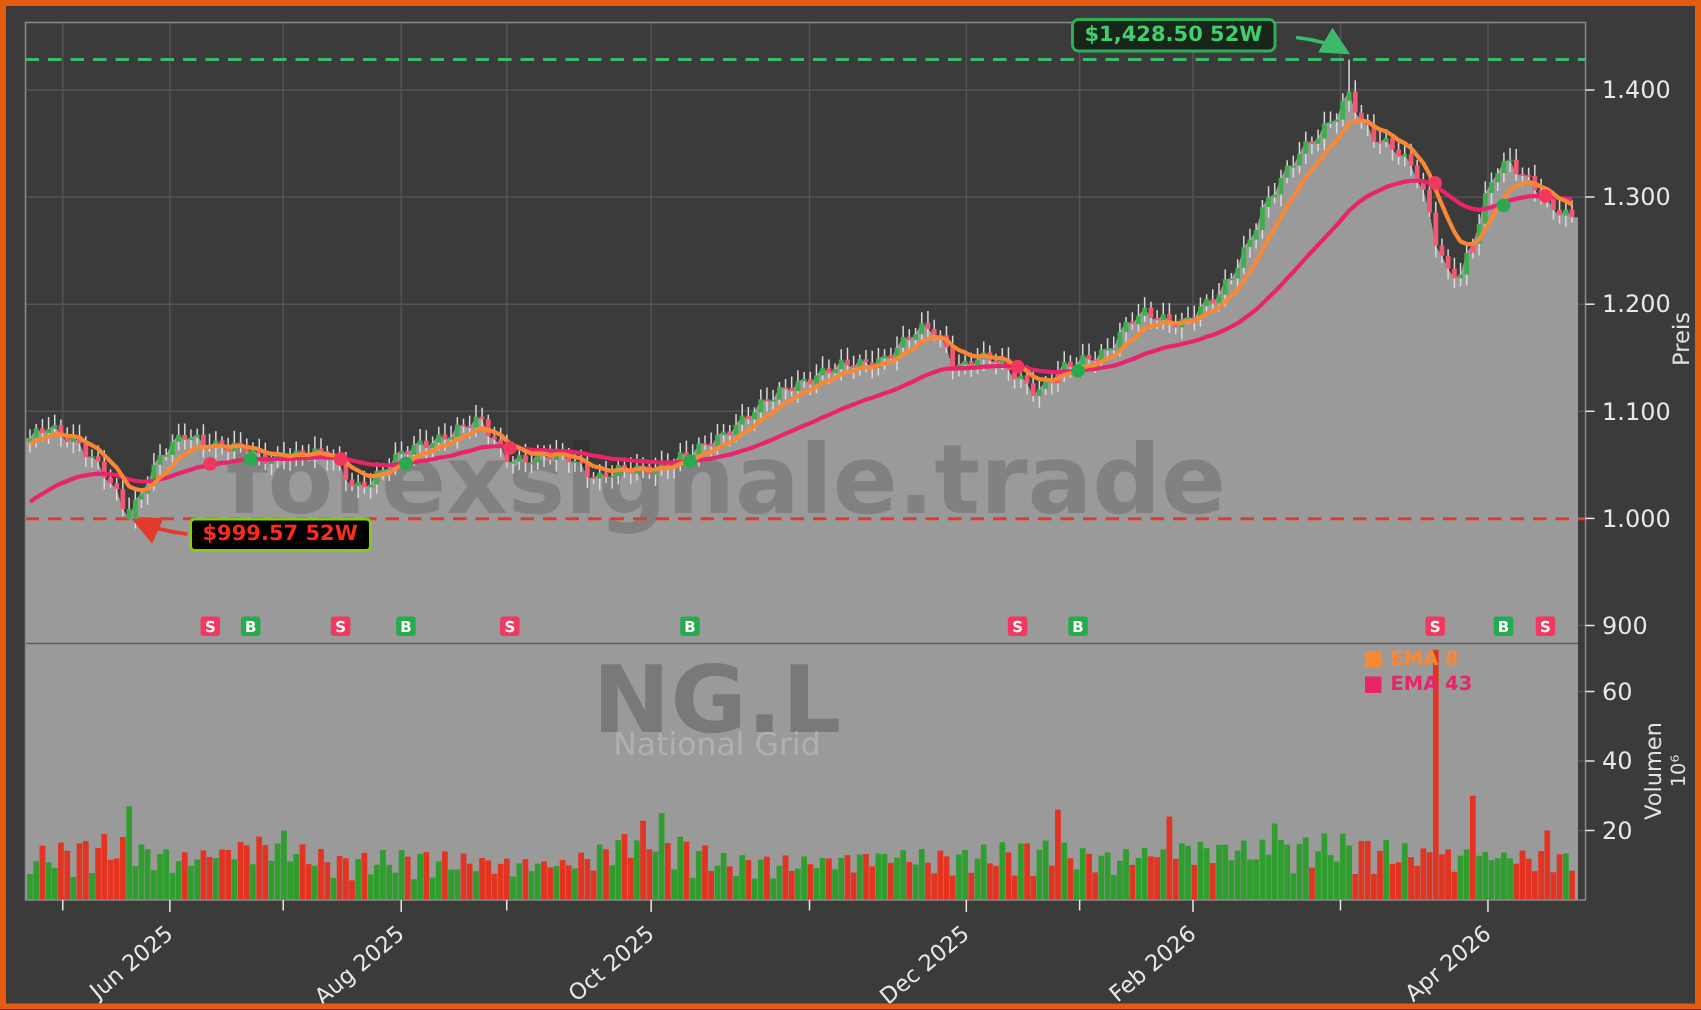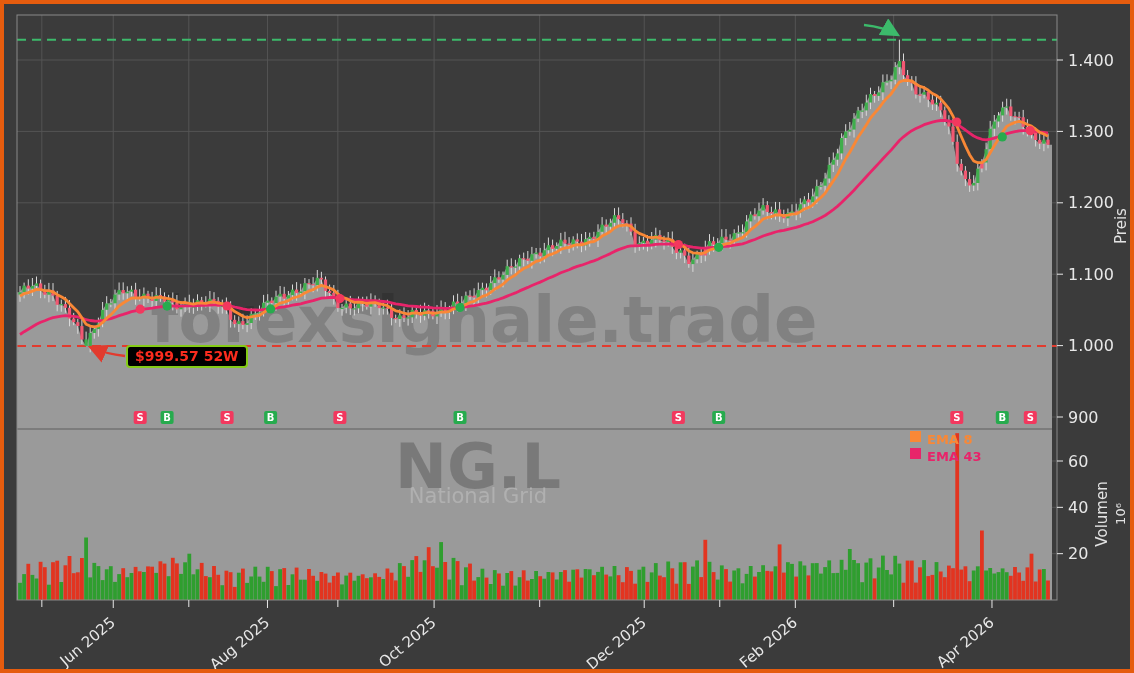--- a/index.html
+++ b/index.html
@@ -5,21 +5,21 @@
   html,body{margin:0;padding:0;background:#2c2c2c;}
   .frame{position:relative;width:1134px;height:673px;background:#3b3b3b;
          border:4px solid #e55c0e;box-sizing:border-box;overflow:hidden;
          font-family:"DejaVu Sans",sans-serif;}
   svg{position:absolute;left:0;top:0;}
   .anno{position:absolute;font-weight:bold;font-size:14px;padding:0 7px;line-height:19px;
         border-radius:5px;white-space:nowrap;z-index:5;}
   .anno-high{left:710px;top:8px;color:#3fd06b;border:2px solid #2eae57;background:#17251b;}
   .anno-low{left:122px;top:341px;color:#fb2c1e;border:2px solid #84cc16;background:#000000;border-radius:4px;}
   .legend{position:absolute;left:906px;top:427px;z-index:5;font-size:13px;font-weight:bold;line-height:17px;}
-  .legend-row{display:flex;gap:6px;}
+  .legend-row{display:flex;align-items:center;gap:6px;}
   .swatch{width:11px;height:11px;display:inline-block;}
   .vlabel{position:absolute;color:#e2e2e2;font-size:15px;white-space:nowrap;
           transform:translate(-50%,-50%) rotate(-90deg);z-index:4;}
 </style>
 </head>
 <body>
 
 <div class="frame">
   <svg id="chart-svg" width="1134" height="673" viewBox="0 0 1134 673">
       <g>
@@ -891,20 +891,23 @@
           <path d="M0,0 L8,4 L0,8 Z" fill="#3cba6b"></path>
         </marker>
         <marker id="ah-r" markerWidth="9" markerHeight="8" refX="7" refY="4" orient="auto">
           <path d="M0,0 L8,4 L0,8 Z" fill="#e23b2e"></path>
         </marker>
       </defs>
       <path d="M 860 21 Q 880 23 894 31" fill="none" stroke="#3cba6b" stroke-width="2.4" marker-end="url(#ah-g)"></path>
       <path d="M 121 352 Q 102 350 86 343" fill="none" stroke="#e23b2e" stroke-width="2.4" marker-end="url(#ah-r)"></path>
     </svg>
 
+  <div class="anno anno-high">
+    <span>$1,428.50 52W</span>
+  </div>
   <div class="anno anno-low">
     <span>$999.57 52W</span>
   </div>
 
   <div class="legend">
     <div class="legend-row">
       <span class="swatch" style="background: rgb(249, 136, 54);"></span>
       <span style="color: rgb(249, 136, 54);">EMA 8</span>
     </div>
     <div class="legend-row">

